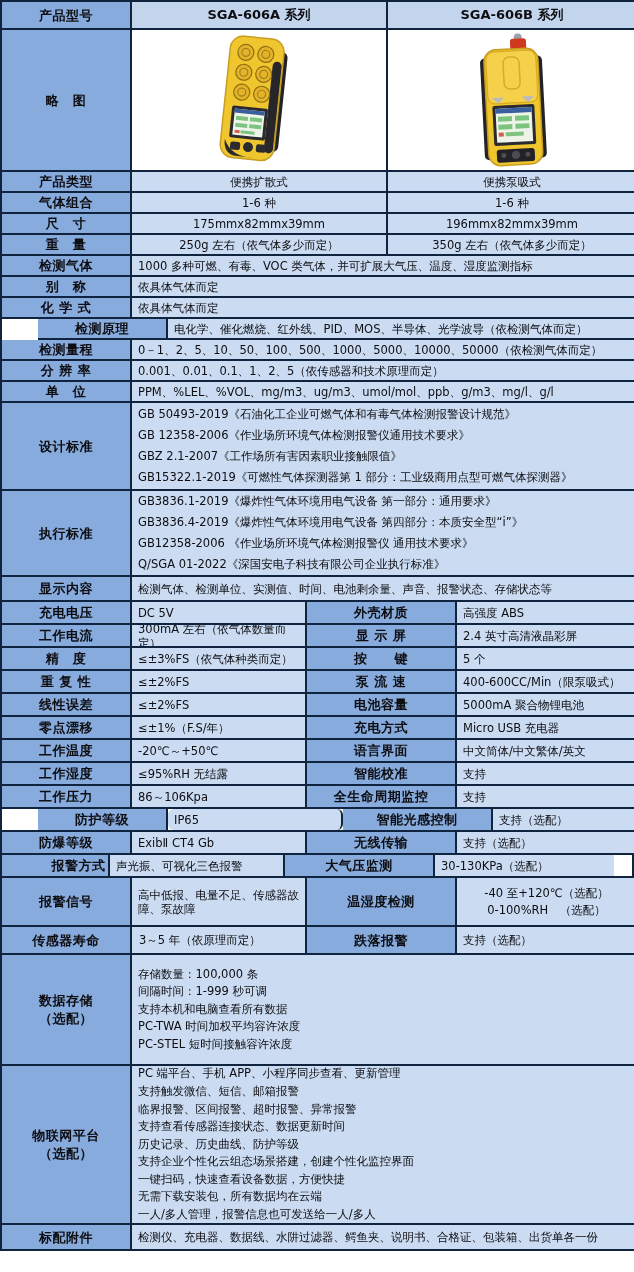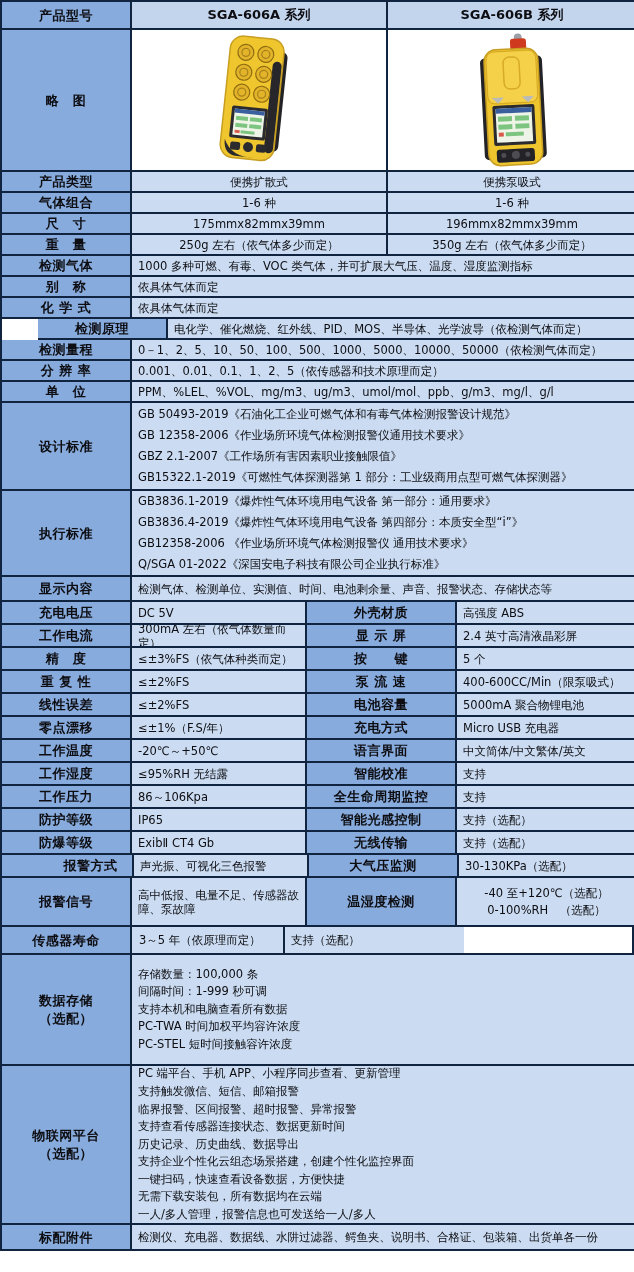--- a/index.html
+++ b/index.html
@@ -368,25 +368,25 @@
       <div class="cell val left" style="width: 175px;">
         <div>86～106Kpa</div>
       </div>
       <div class="cell label" style="width: 150px;">
         <div>全生命周期监控</div>
       </div>
       <div class="cell val left" style="width: 179px;">
         <div>支持</div>
       </div>
     </div>
-    <div class="row" style="height: 23px;">
+    <div class="row" style="height: 23px; padding-left: 36px;">
       <div class="cell label" style="width: 130px;">
         <div>防护等级</div>
       </div>
-      <div class="cell val left" style="width: 175px;">
+      <div class="cell val left" style="width: 175px; border-radius: 6px;">
         <div>IP65</div>
       </div>
       <div class="cell label" style="width: 150px;">
         <div>智能光感控制</div>
       </div>
       <div class="cell val left" style="width: 179px;">
         <div>支持（选配）</div>
       </div>
     </div>
     <div class="row" style="height: 23px;">
@@ -397,21 +397,21 @@
         <div>ExibⅡ CT4 Gb</div>
       </div>
       <div class="cell label" style="width: 150px;">
         <div>无线传输</div>
       </div>
       <div class="cell val left" style="width: 179px;">
         <div>支持（选配）</div>
       </div>
     </div>
     <div class="row" style="height: 23px;">
-      <div class="cell label" style="width: 132px; padding-left: 47px;">
+      <div class="cell label" style="width: 108px; padding-left: 47px;">
         <div>报警方式</div>
       </div>
       <div class="cell val left" style="width: 175px;">
         <div>声光振、可视化三色报警</div>
       </div>
       <div class="cell label" style="width: 150px;">
         <div>大气压监测</div>
       </div>
       <div class="cell val left" style="width: 179px;">
         <div>30-130KPa（选配）</div>
@@ -429,22 +429,25 @@
       </div>
       <div class="cell val left mini" style="width: 179px;">
         <div class="ln">-40 至+120℃（选配）</div>
         <div class="ln">0-100%RH　（选配）</div>
       </div>
     </div>
     <div class="row" style="height: 28px;">
       <div class="cell label" style="width: 130px;">
         <div>传感器寿命</div>
       </div>
-      <div class="cell val left" style="width: 153px; padding-left: 7px;">
+      <div class="cell val left" style="width: 175px; padding-left: 7px;">
         <div>3～5 年（依原理而定）</div>
+      </div>
+      <div class="cell label" style="width: 150px;">
+        <div>跌落报警</div>
       </div>
       <div class="cell val left" style="width: 179px;">
         <div>支持（选配）</div>
       </div>
     </div>
     <div class="row" style="height: 111px;">
       <div class="cell label" style="width: 130px;">
         <div class="stack">
           <div>数据存储</div>
           <div>（选配）</div>
@@ -463,21 +466,21 @@
         <div class="stack">
           <div>物联网平台</div>
           <div>（选配）</div>
         </div>
       </div>
       <div class="cell val left multi lh-tight" style="width: 504px;">
         <div class="ln">PC 端平台、手机 APP、小程序同步查看、更新管理</div>
         <div class="ln">支持触发微信、短信、邮箱报警</div>
         <div class="ln">临界报警、区间报警、超时报警、异常报警</div>
         <div class="ln">支持查看传感器连接状态、数据更新时间</div>
-        <div class="ln">历史记录、历史曲线、数据导出</div>
+        <div class="ln">历史记录、历史曲线、防护等级</div>
         <div class="ln">支持企业个性化云组态场景搭建，创建个性化监控界面</div>
         <div class="ln">一键扫码，快速查看设备数据，方便快捷</div>
         <div class="ln">无需下载安装包，所有数据均在云端</div>
         <div class="ln">一人/多人管理，报警信息也可发送给一人/多人</div>
       </div>
     </div>
     <div class="row" style="height: 26px;">
       <div class="cell label" style="width: 130px;">
         <div>标配附件</div>
       </div>

